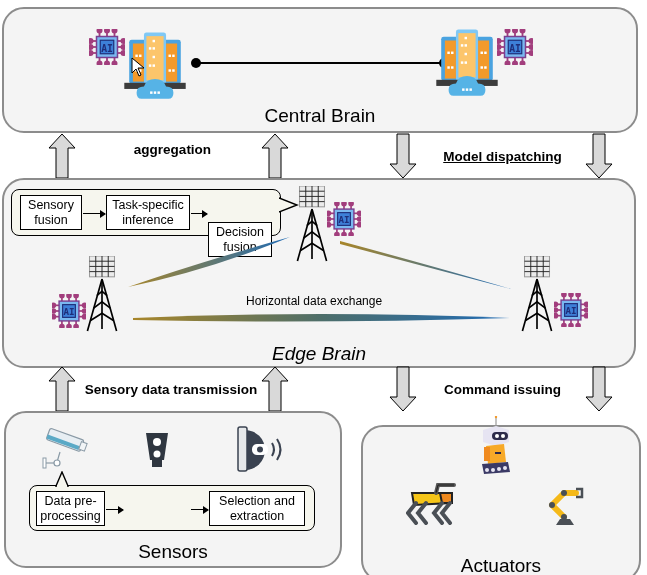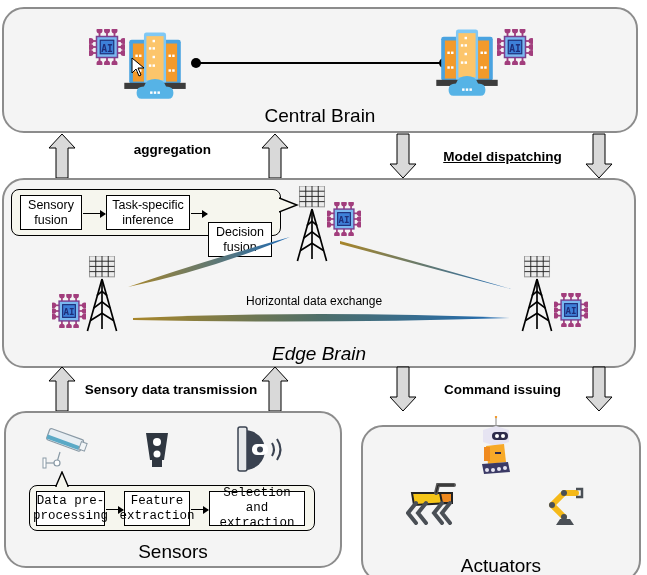--- a/index.html
+++ b/index.html
@@ -244,28 +244,25 @@
 </svg>
 <svg class="icon" style="left:235px; top:426px;" width="52" height="46" viewBox="0 0 52 46">
   <path d="M10 4 A20 20 0 0 1 10 44 Z" fill="#3a4250"></path>
   <rect x="3" y="1" width="9" height="44" rx="2" fill="#e6e8ea" stroke="#3a4250" stroke-width="1.5"></rect>
   <rect x="17" y="18" width="16" height="11" rx="5" fill="#fff"></rect>
   <circle cx="25" cy="23.5" r="3" fill="#3a4250"></circle>
   <path d="M37 17 Q41 23.5 37 30" fill="none" stroke="#3a4250" stroke-width="2"></path>
   <path d="M42 13 Q49 23.5 42 34" fill="none" stroke="#3a4250" stroke-width="2"></path>
 </svg>
 
-<div class="pipeline" style="left:29px; top:485px; width:286px; height:46px;font-family:Liberation Mono, monospace;">
+<div class="pipeline" style="left:29px; top:485px; width:286px; height:46px;">
   <div class="step" style="left:6px; top:5px; width:69px; height:35px;">
     <span><span>Data pre-</span><br><span>processing</span></span>
   </div>
   <div class="step-arrow" style="left:76px; top:23px; width:17px;"></div>
-  <div class="step" style="left:94px; top:5px; width:66px; height:35px;">
-    <span><span>Feature</span><br><span>extraction</span></span>
-  </div>
   <div class="step-arrow" style="left:161px; top:23px; width:17px;"></div>
   <div class="step" style="left:179px; top:5px; width:96px; height:35px;">
     <span><span>Selection and</span><br><span>extraction</span></span>
   </div>
 </div>
 <svg class="icon" style="left:54px; top:471px;" width="20" height="16">
     <polygon points="2,15 8,1 14,15" fill="#f6f6ee" stroke="#000" stroke-width="1.4"></polygon>
     <line x1="3" y1="15" x2="13" y2="15" stroke="#f6f6ee" stroke-width="2"></line>
   </svg>
 

